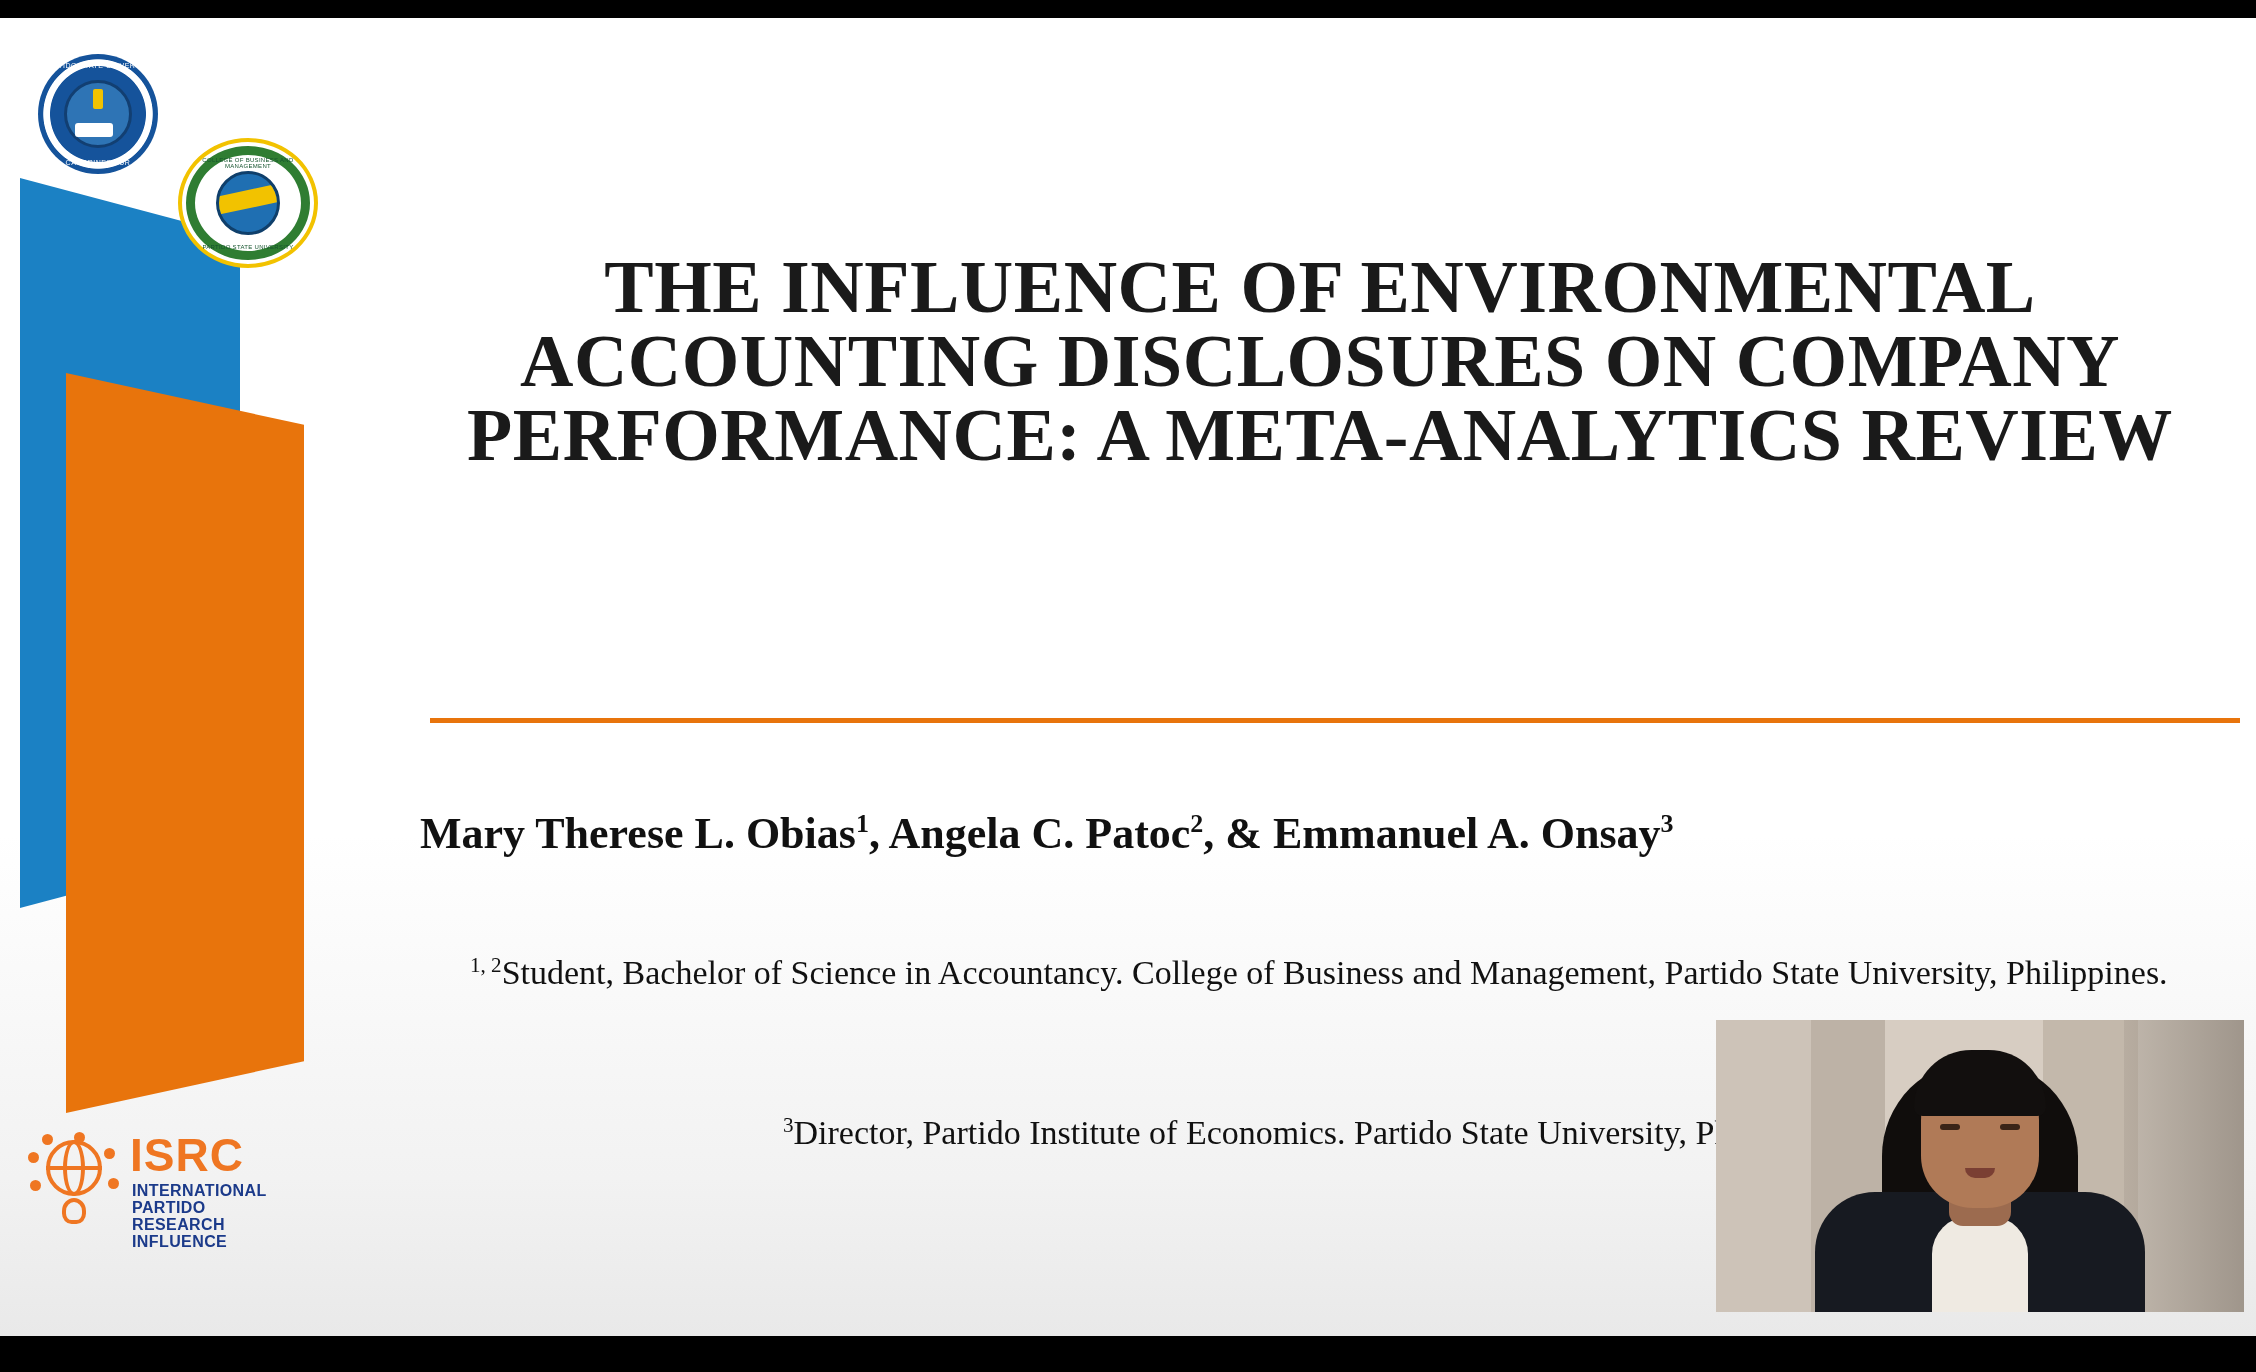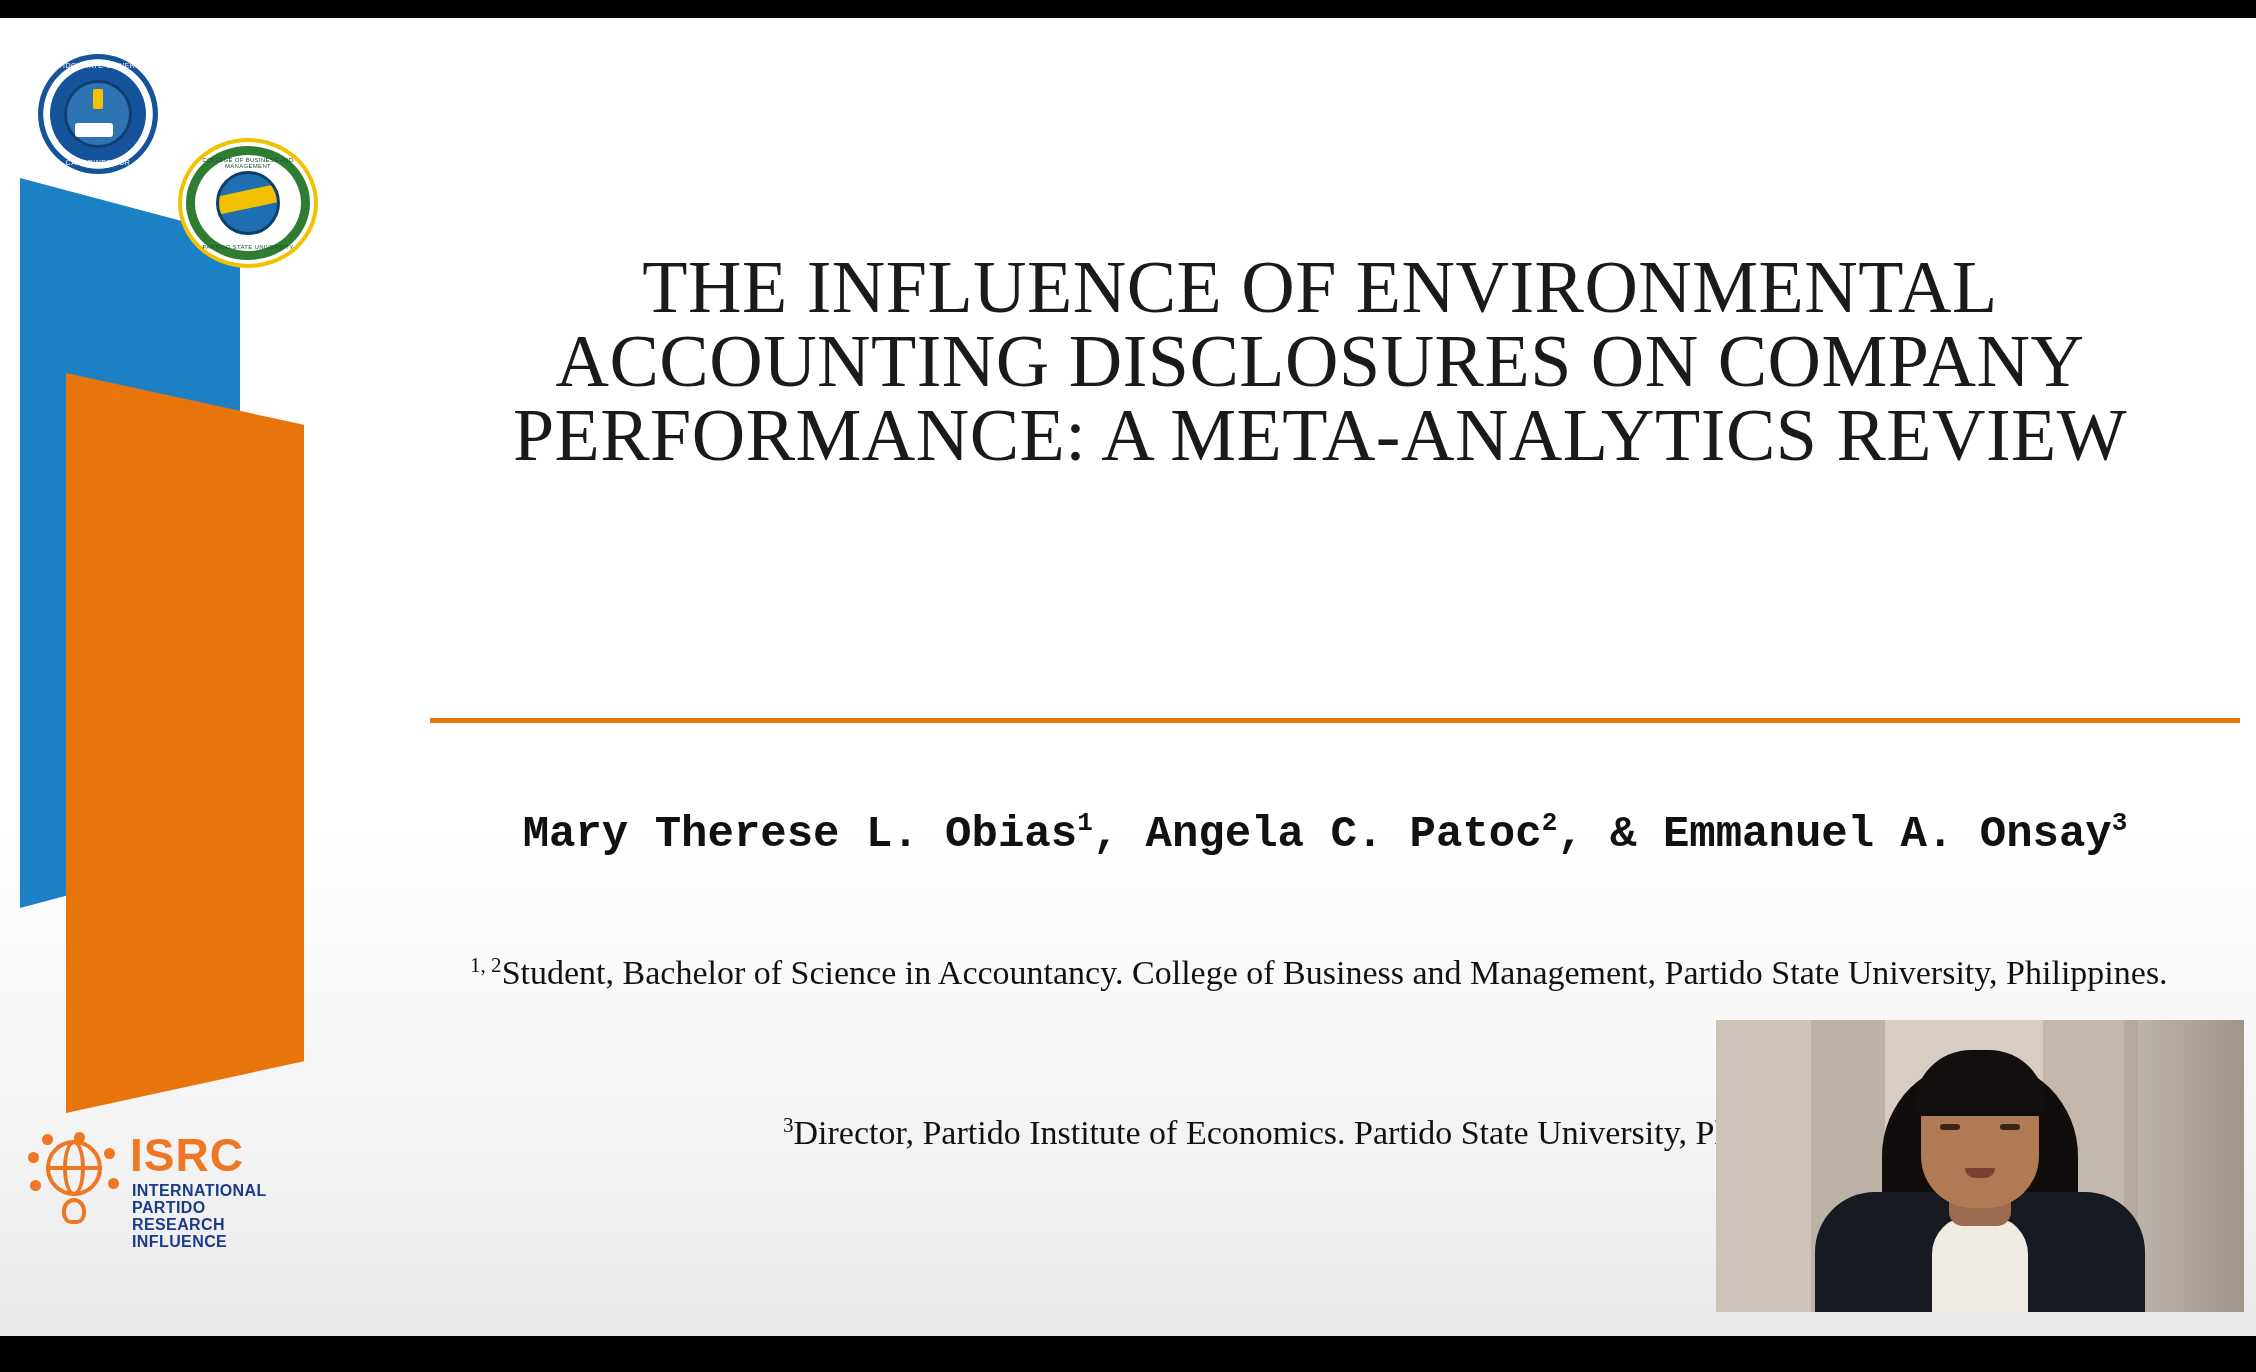--- a/index.html
+++ b/index.html
@@ -259,41 +259,40 @@
     letter-spacing: 0.4px;
   }
   
   #title {
     position: absolute;
     left: 420px;
     top: 232px;
     width: 1800px;
     text-align: center;
     font-family: "Liberation Serif", serif;
-    font-weight: normal;
+    font-weight: bold;
     font-size: 74px;
     line-height: 1.0;
     letter-spacing: 0.5px;
     color: #1a1a1a;
   }
   #title-rule {
     position: absolute;
     left: 430px;
     top: 700px;
     width: 1810px;
     height: 5px;
     background: #e8740c;
   }
   #authors {
     position: absolute;
     left: 420px;
     top: 790px;
     width: 1810px;
-    text-align: center;
-    font-family: Liberation Mono, monospace;
+    font-family: Liberation Serif, serif;
     font-weight: bold;
     font-size: 44px;
     color: #111111;
   }
   #authors sup { font-size: 26px; }
   #aff1 {
     position: absolute;
     left: 470px;
     top: 930px;
     width: 1700px;

